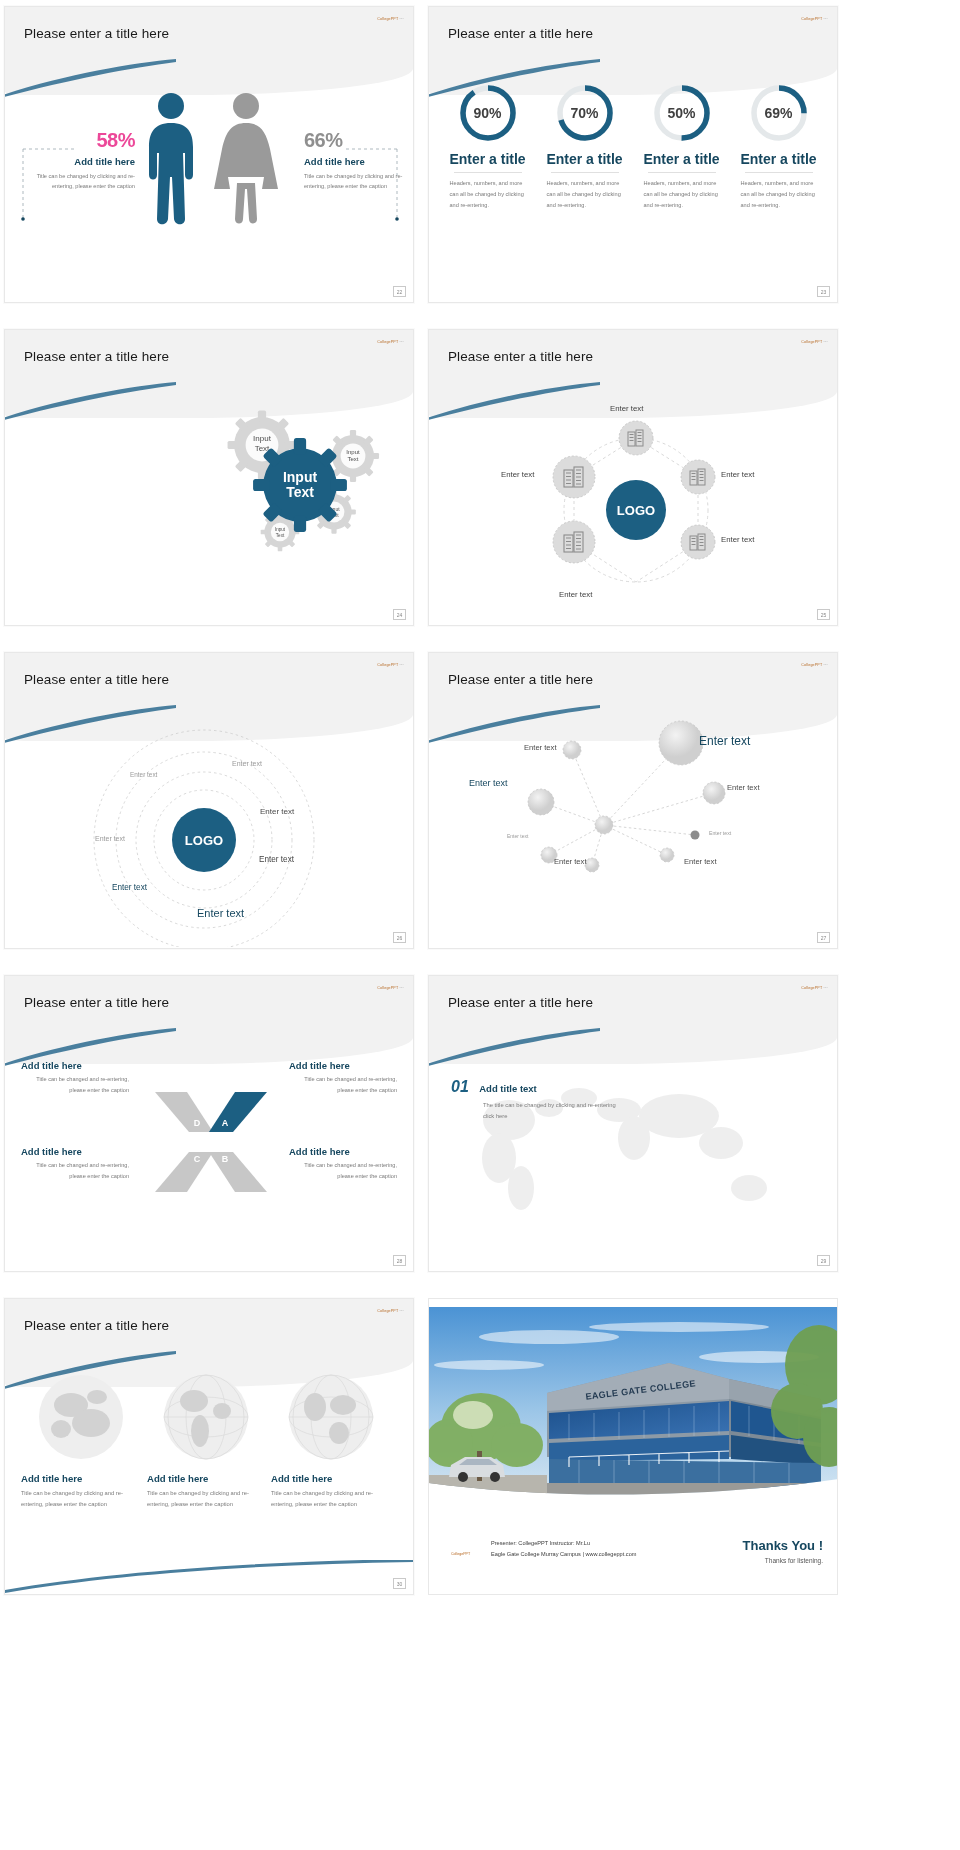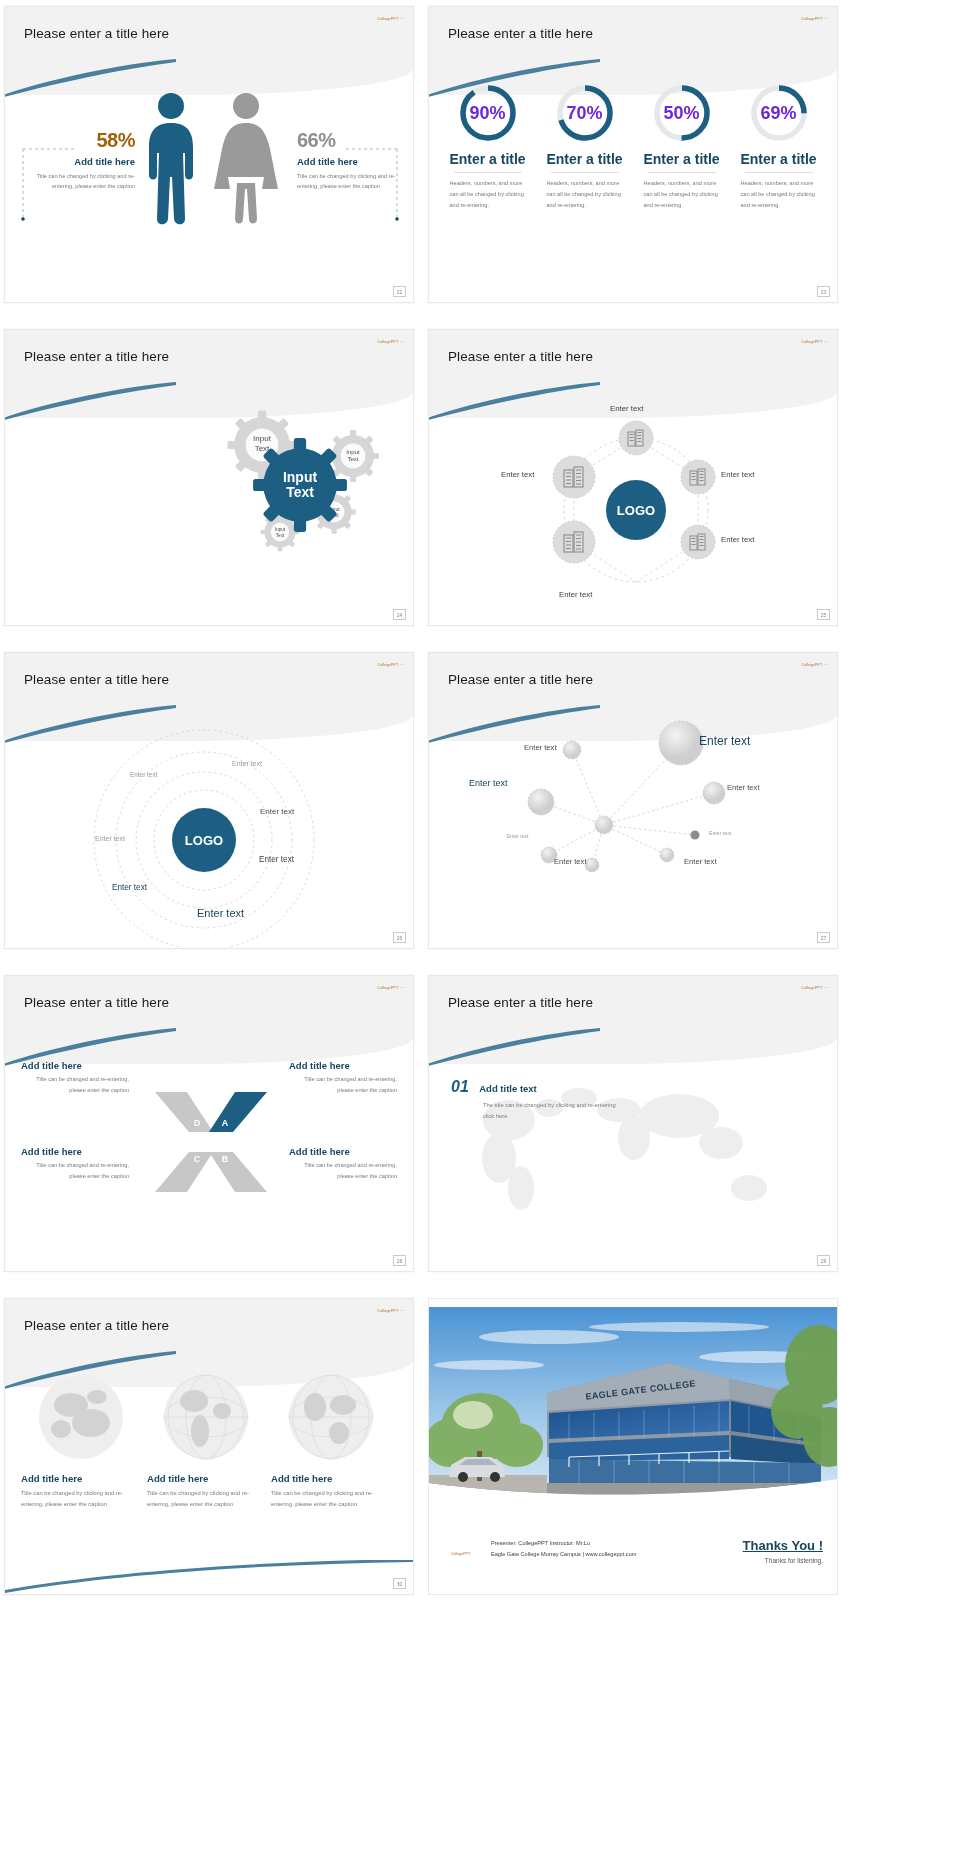--- a/index.html
+++ b/index.html
@@ -53,32 +53,32 @@
   .pagenum {
     position:absolute; right:7px; bottom:5px;
     width:13px; height:11px; border:1px solid #c9c9c9;
     font-size:5px; color:#888; text-align:center; line-height:11px;
     background:#fff;
   }
   .body { position:absolute; left:0; top:62px; width:100%; bottom:0; }
 
   
   .pct { font-size:20px; font-weight:bold; letter-spacing:-.5px; }
-  .pct.blue { color:#a16207; }
+  .pct.blue { color:#ec4899; }
   .pct.gray { color:#8f8f8f; }
   .addtitle { font-size:9.5px; font-weight:bold; color:#16475f; margin-top:4px;}
   .cap { font-size:5.6px; color:#7b7b7b; line-height:1.85; margin-top:4px; }
 
   
   .donut-wrap { display:flex; justify-content:space-around; padding:14px 10px 0; }
   .donut-col { width:84px; text-align:center; }
   .donut { position:relative; width:60px; height:60px; margin:0 auto; }
   .donut .val {
     position:absolute; inset:0; display:flex; align-items:center; justify-content:center;
-    font-size:18px; font-weight:bold; color:#6d28d9;
+    font-size:14px; font-weight:bold; color:#404040;
   }
   .donut-title { font-size:14px; font-weight:bold; color:#16475f; margin-top:8px; }
   .donut-rule { height:1px; background:#e0e0e0; margin:5px 8px; }
   .donut-desc { font-size:5.6px; color:#7b7b7b; line-height:2.0; text-align:left; padding:0 4px; }
 
   
   .quote-block { position:absolute; left:18px; top:58px; width:180px; }
   .quote-mark { font-size:22px; color:#d8d8d8; font-family:"Liberation Serif",serif; line-height:.6;}
   .quote-text { font-size:7.6px; color:#555; line-height:2.05; }
 
@@ -100,21 +100,21 @@
   .globe-title { font-size:9.6px; font-weight:bold; color:#16475f; }
   .globe-cap { font-size:5.8px; color:#7b7b7b; line-height:1.95; }
 
   
   .final {
     position:relative; width:410px; height:297px; background:#fff;
     border:1px solid #e8e8e8; overflow:hidden;
   }
   .photo { position:absolute; left:0; top:8px; width:410px; height:195px; overflow:hidden;}
   .thanks { position:absolute; right:14px; bottom:30px; text-align:right; }
-  .thanks-big { font-size:13px; font-weight:bold; color:#16475f;text-decoration:underline; }
+  .thanks-big { font-size:13px; font-weight:bold; color:#16475f; }
   .thanks-sub { font-size:6.5px; color:#555; margin-top:4px; }
   .presenter { position:absolute; left:62px; bottom:34px; }
   .pres-line { font-size:5.6px; color:#3a3a3a; line-height:2.0; }
   .pres-logo { position:absolute; left:22px; bottom:38px; font-size:3.6px; color:#b5651d; }
 </style>
 </head>
 <body>
 
 <div class="grid">
 
@@ -146,21 +146,21 @@
         <path d="M36,32 C22,32 16,40 12,58 L4,98 L20,98 L18,86 L54,86 L52,98 L68,98 L60,58 C56,40 50,32 36,32 Z" fill="#9a9a9a"></path>
         <path d="M27,92 L25,128 C25,134 33,134 33,128 L35,98 L37,98 L39,128 C39,134 47,134 47,128 L45,92 Z" fill="#9a9a9a"></path>
       </svg>
 
       <div style="position:absolute;left:30px;top:60px;width:100px;text-align:right">
         <div class="pct blue">58%</div>
         <div class="addtitle">Add title here</div>
         <div class="cap">Title can be changed by clicking and re-entering, please enter the caption</div>
       </div>
 
-      <div style="position:absolute;right:16px;top:60px;width:100px;text-align:left">
+      <div style="position:absolute;right:9px;top:60px;width:100px;text-align:left">
         <div class="pct gray">66%</div>
         <div class="addtitle">Add title here</div>
         <div class="cap">Title can be changed by clicking and re-entering, please enter the caption</div>
       </div>
     </div>
     <div class="pagenum">22</div>
   </div>
 
   <div class="slide">
     <div class="hdr"></div>

